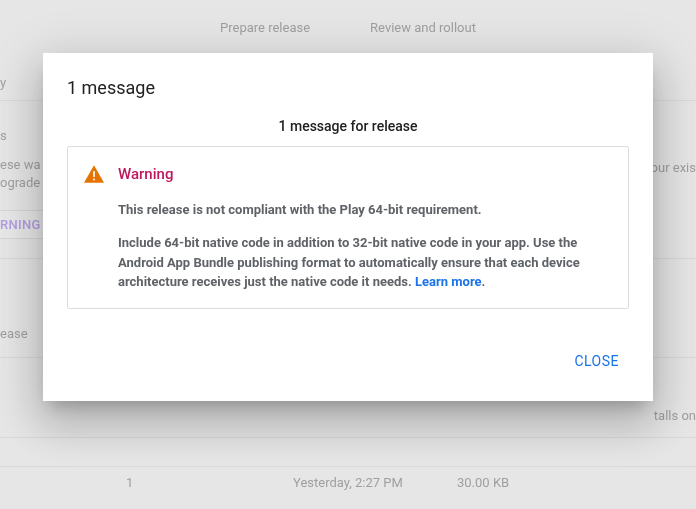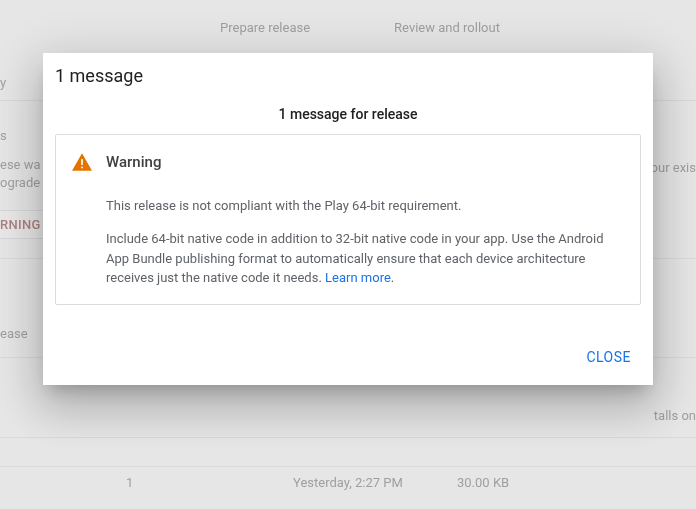--- a/index.html
+++ b/index.html
@@ -14,51 +14,51 @@
       position: relative;
     }
     .bg {
       position: absolute; inset: 0;
       filter: none;
       opacity: 0.5;
       pointer-events: none;
       user-select: none;
     }
     .bg .steps {
-      display: flex; gap: 84px;
+      display: flex; gap: 60px;
       position: absolute; top: 20px; left: 220px;
       color: #616161; font-size: 13px;
     }
     .bg .side-label { position: absolute; font-size: 13px; color: #616161; }
     .bg .warn-btn {
       position: absolute; left: 0; top: 210px;
       background: #fff; border: 1px solid #dadce0;
       border-left: none;
       padding: 6px 10px 6px 0;
-      color: #7f1d1d; font-weight: 500; font-size: 13px;
+      color: #8b5cf6; font-weight: 500; font-size: 13px;
       letter-spacing: 0.3px;
     }
     .bg .hr { position: absolute; left: 0; right: 0; height: 1px; background: #e0e0e0; }
     .bg .row {
       position: absolute; left: 0; right: 0; top: 475px;
       display: flex; color: #616161; font-size: 13px;
     }
     .bg .row span { position: absolute; }
     .overlay {
       position: absolute; inset: 0;
       background: rgba(0,0,0,0.08);
     }
     .dialog {
       position: absolute;
       left: 43px; right: 43px; top: 53px;
       background: #fff;
       box-shadow: 0 11px 15px -7px rgba(0,0,0,0.2),
                   0 24px 38px 3px rgba(0,0,0,0.14),
                   0 9px 46px 8px rgba(0,0,0,0.12);
-      padding: 12px;
+      padding: 24px;
     }
     .dialog h1 {
       font-size: 18px; font-weight: 400; color: #212121;
       margin-bottom: 20px;
     }
     .dialog h2 {
       font-size: 14px; font-weight: 500; color: #212121;
       margin-bottom: 12px;
       text-align: center;
     }
@@ -66,24 +66,24 @@
       border: 1px solid #dadce0;
       border-radius: 2px;
       padding: 16px 18px 16px 16px;
       display: flex;
       gap: 14px;
       align-items: flex-start;
     }
     .msg-card .icon { flex: 0 0 auto; margin-top: 2px; }
     .msg-body { flex: 1 1 auto; color: #5f6368; font-size: 13px; line-height: 1.5; }
     .msg-body .title {
-      font-size: 15px; font-weight: 500; color: #404040;
-      margin-bottom: 22px;
+      font-size: 15px; font-weight: 500; color: #be185d;
+      margin-bottom: 14px;
     }
-    .msg-body p { margin-bottom: 14px; }
+    .msg-body p { margin-bottom: 14px; font-weight: bold; }
     .msg-body p:last-child { margin-bottom: 0; }
     .learn-more { color: #1a73e8; text-decoration: none; cursor: pointer; }
     .actions {
       display: flex; justify-content: flex-end;
       margin-top: 36px;
     }
     .close-btn {
       background: none; border: none;
       color: #1a73e8; font-weight: 400; font-size: 14px;
       letter-spacing: 0.5px;

